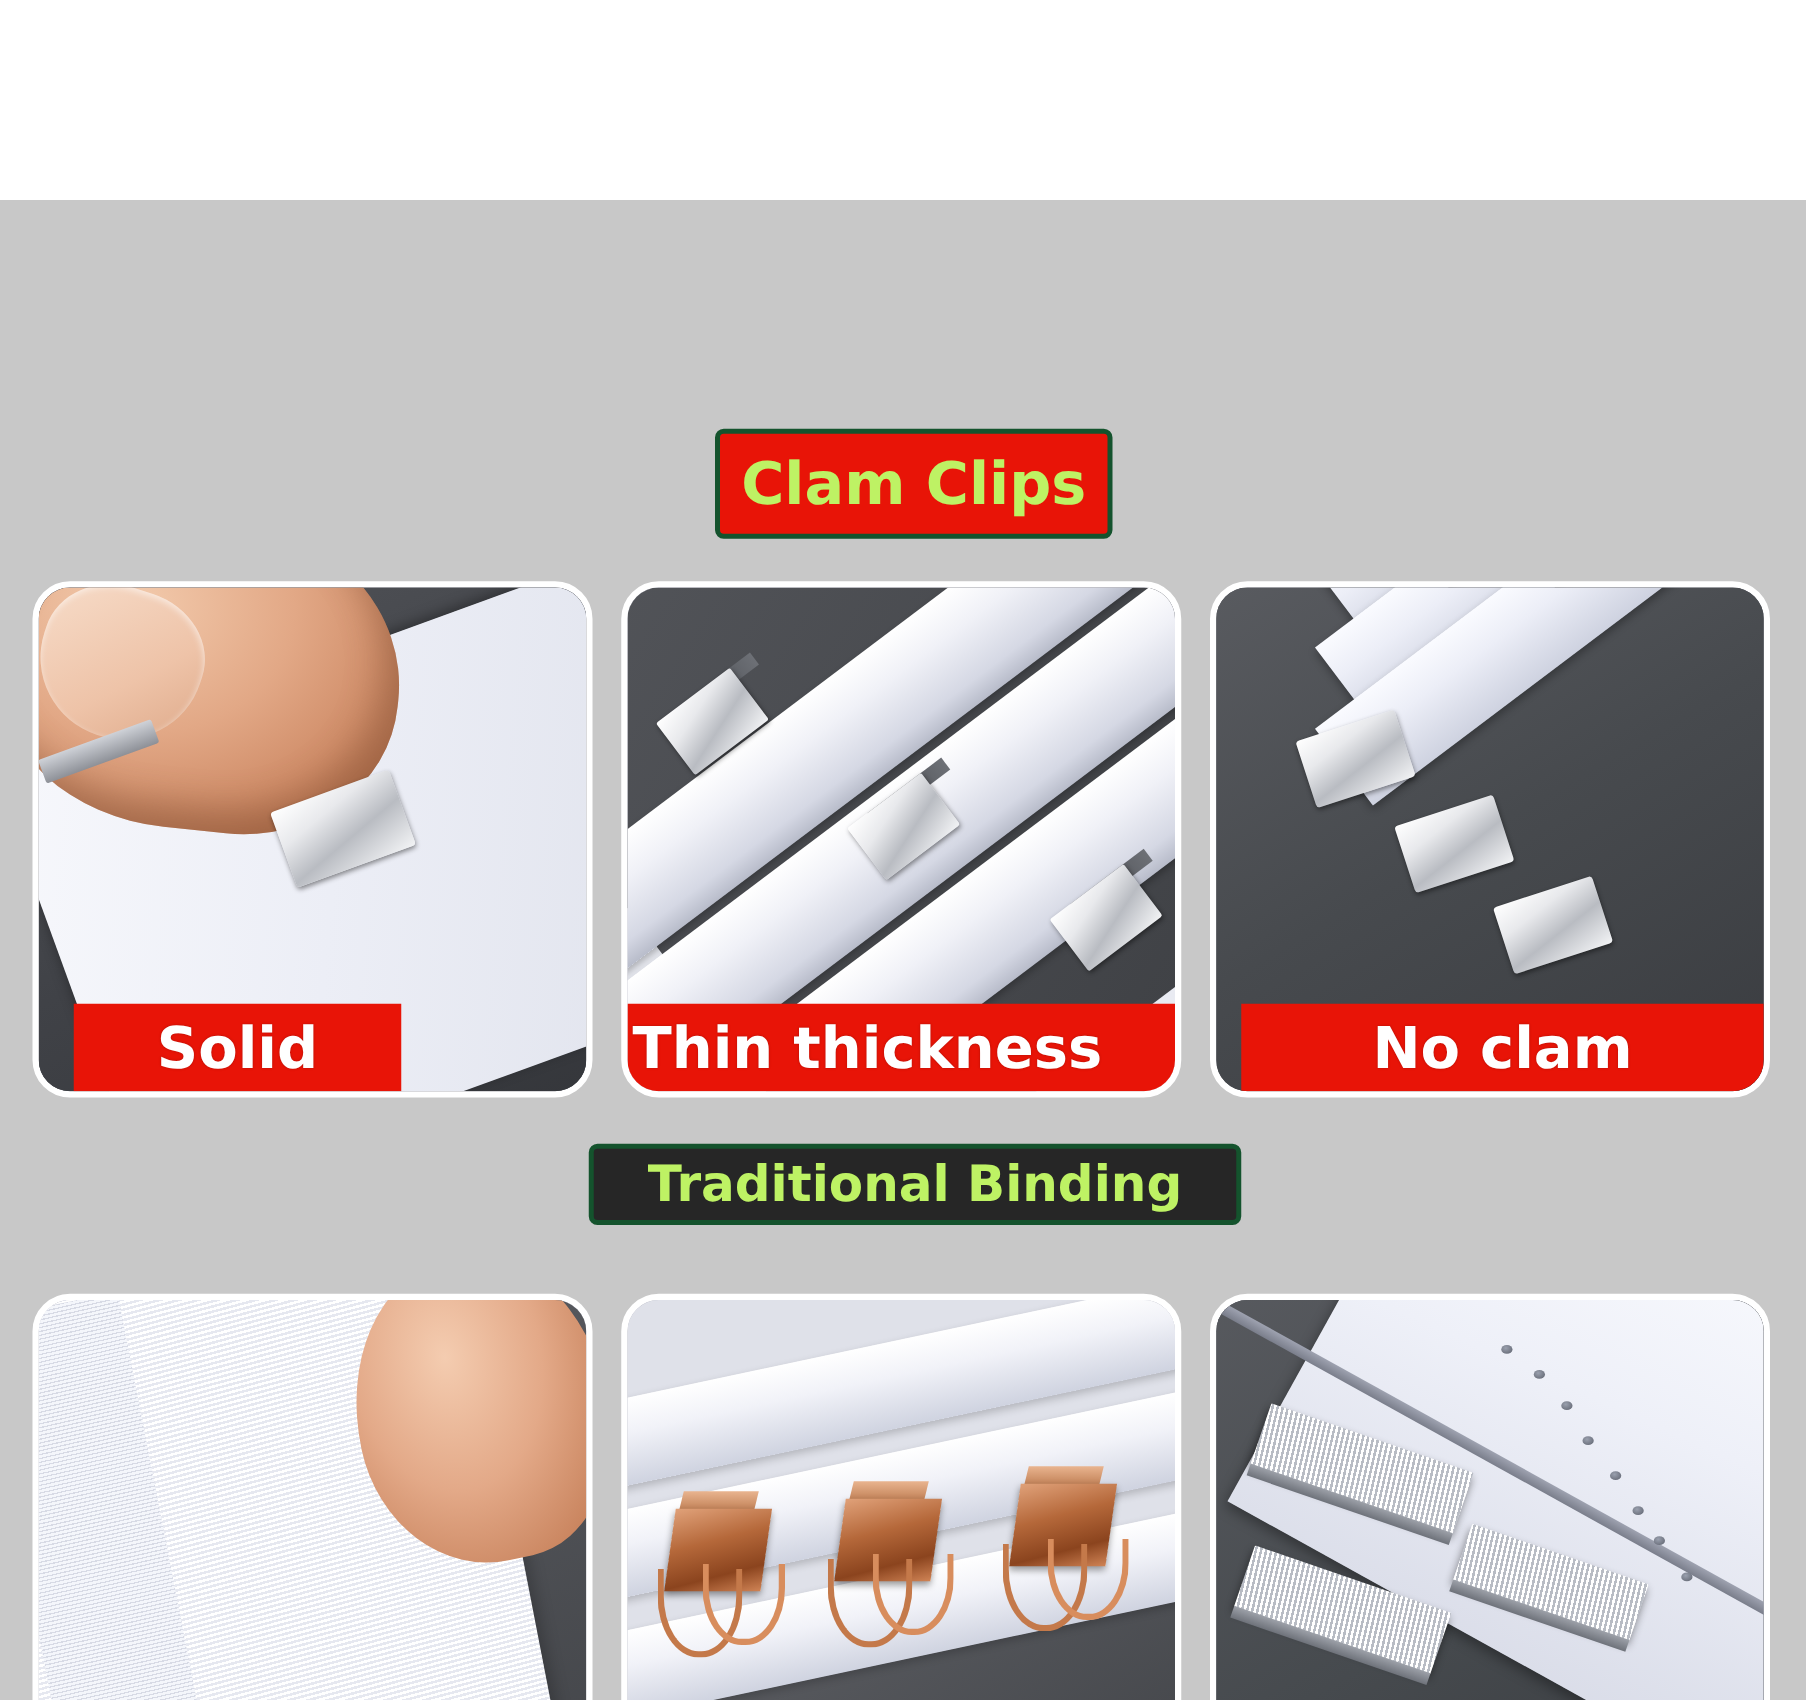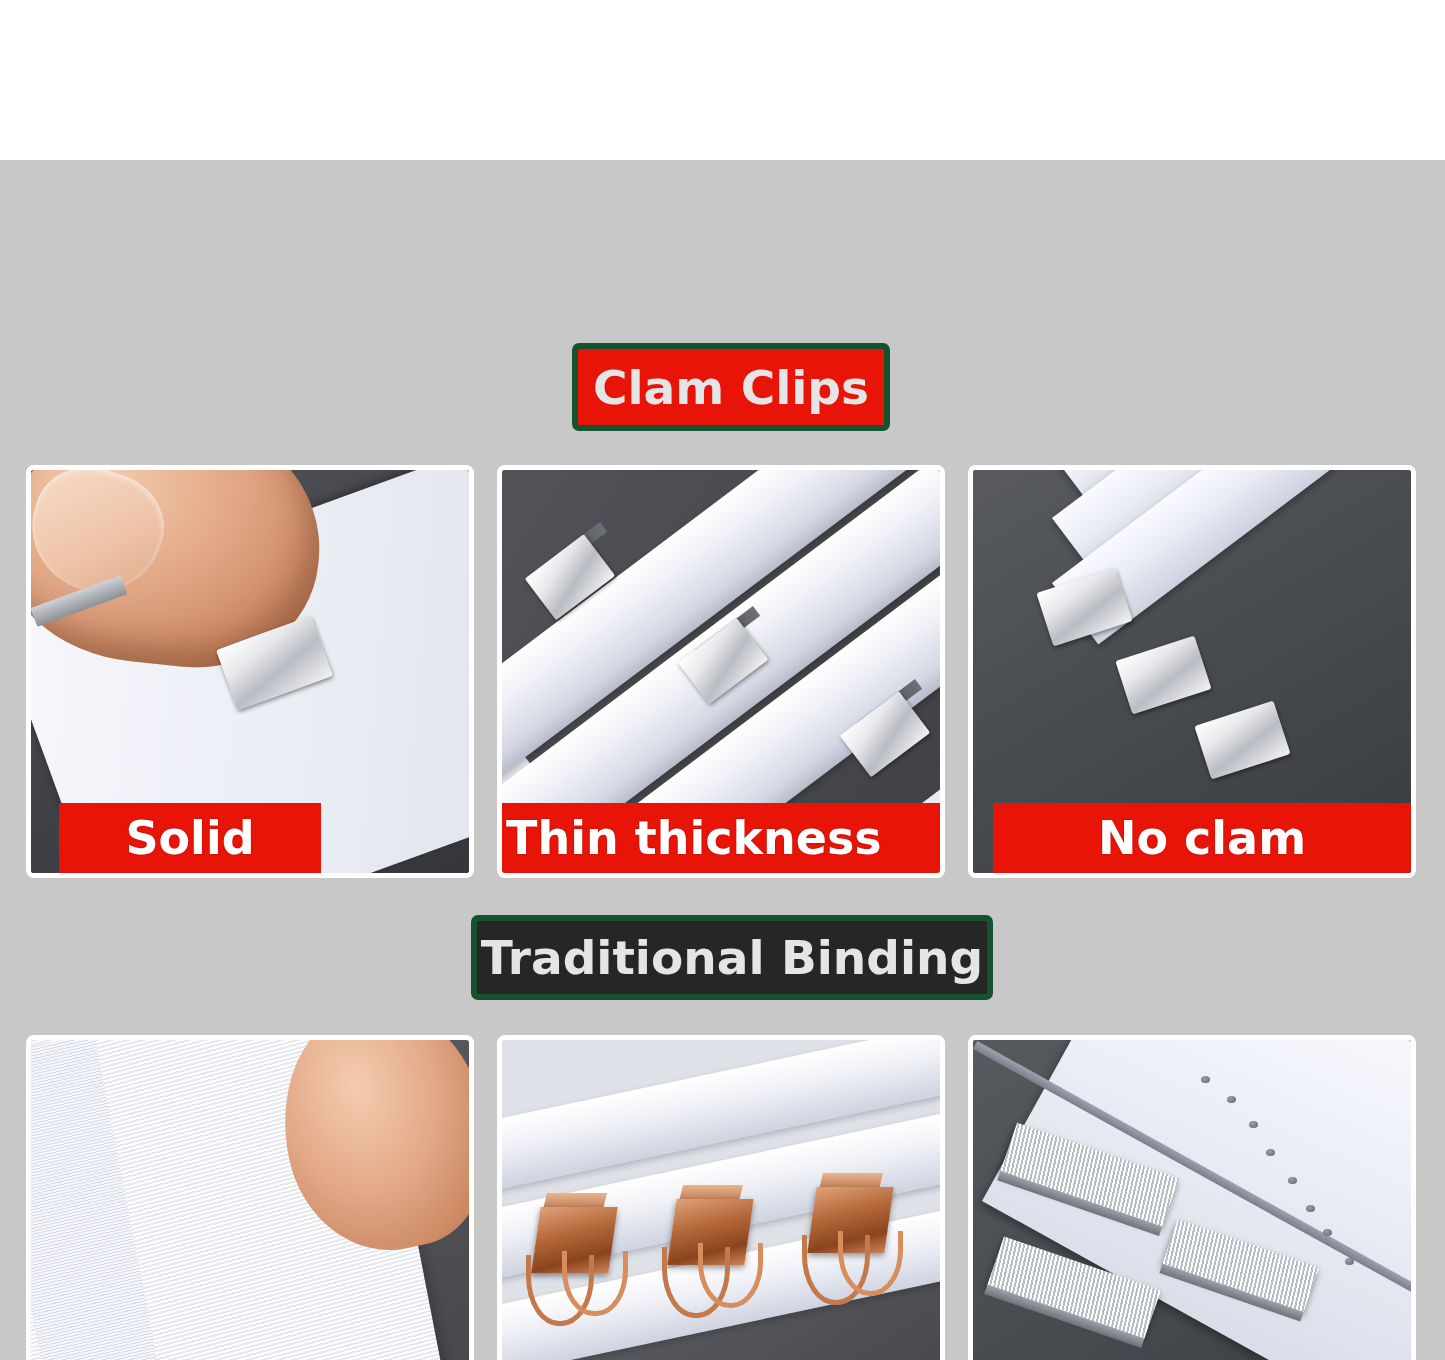--- a/index.html
+++ b/index.html
@@ -60,53 +60,53 @@
   }
 
   
   .section-banner {
     position: absolute;
     display: flex;
     align-items: center;
     justify-content: center;
     border-radius: 7px;
     box-sizing: border-box;
-    border: 6px solid #14532d;
+    border: 4px solid #14532d;
     font-family: "DejaVu Sans", sans-serif;
     font-weight: bold;
-    color: #e5e5e5;
+    color: #bef264;
     white-space: nowrap;
   }
   .section-banner.red {
     background: #e81407;
   }
   .section-banner.black {
     background: #262626;
   }
   #banner-clam-clips {
     left: 572px;
     top: 183px;
     width: 318px;
     height: 88px;
     font-size: 47px;
   }
   #banner-traditional {
     left: 471px;
     top: 755px;
     width: 522px;
-    height: 85px;
-    font-size: 47px;
+    height: 65px;
+    font-size: 40px;
   }
 
   
   .panel {
     position: absolute;
     width: 448px;
     height: 413px;
-    border-radius: 8px;
+    border-radius: 30px;
     background: #b9bac4;
     box-sizing: border-box;
     border: 5px solid #ffffff;
     overflow: hidden;
   }
   .panel .photo {
     position: absolute;
     inset: 0;
     overflow: hidden;
   }

